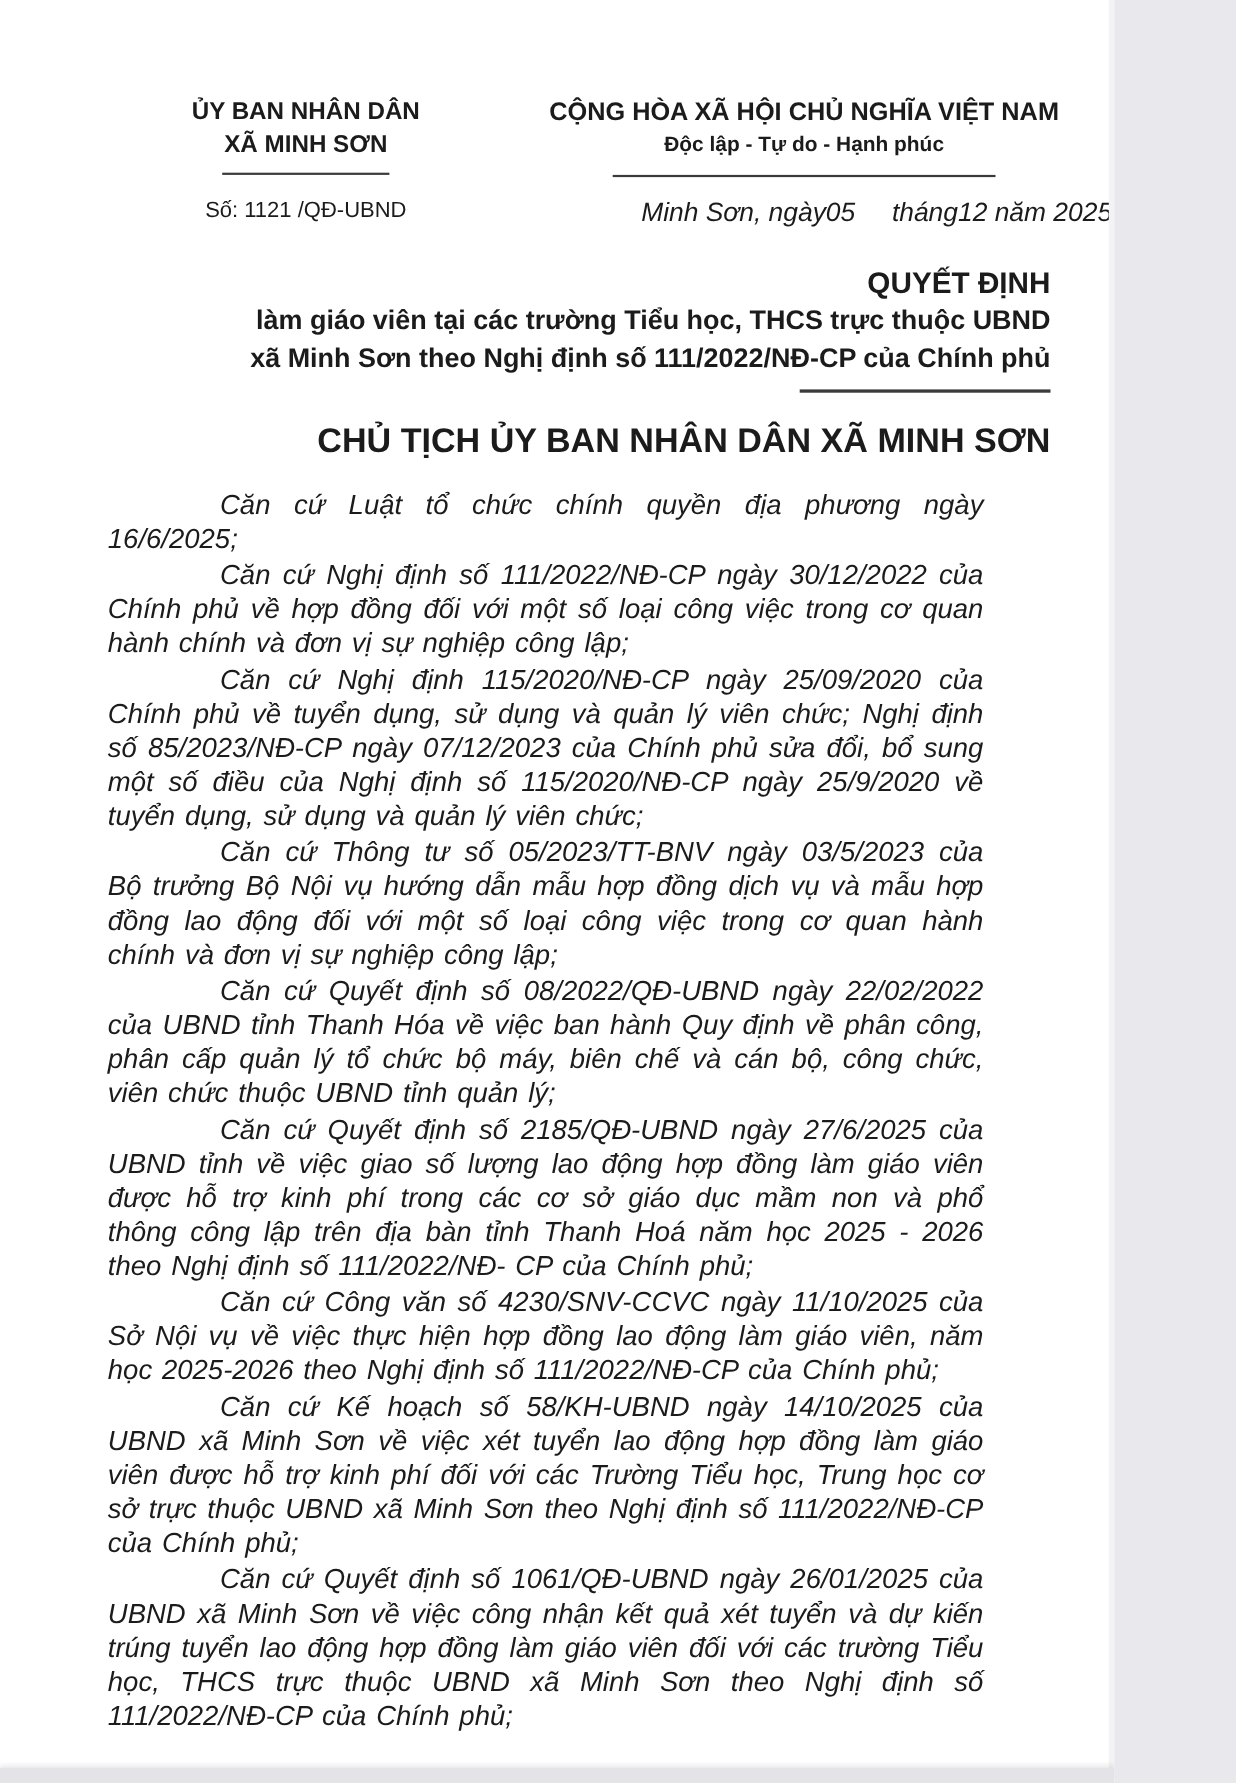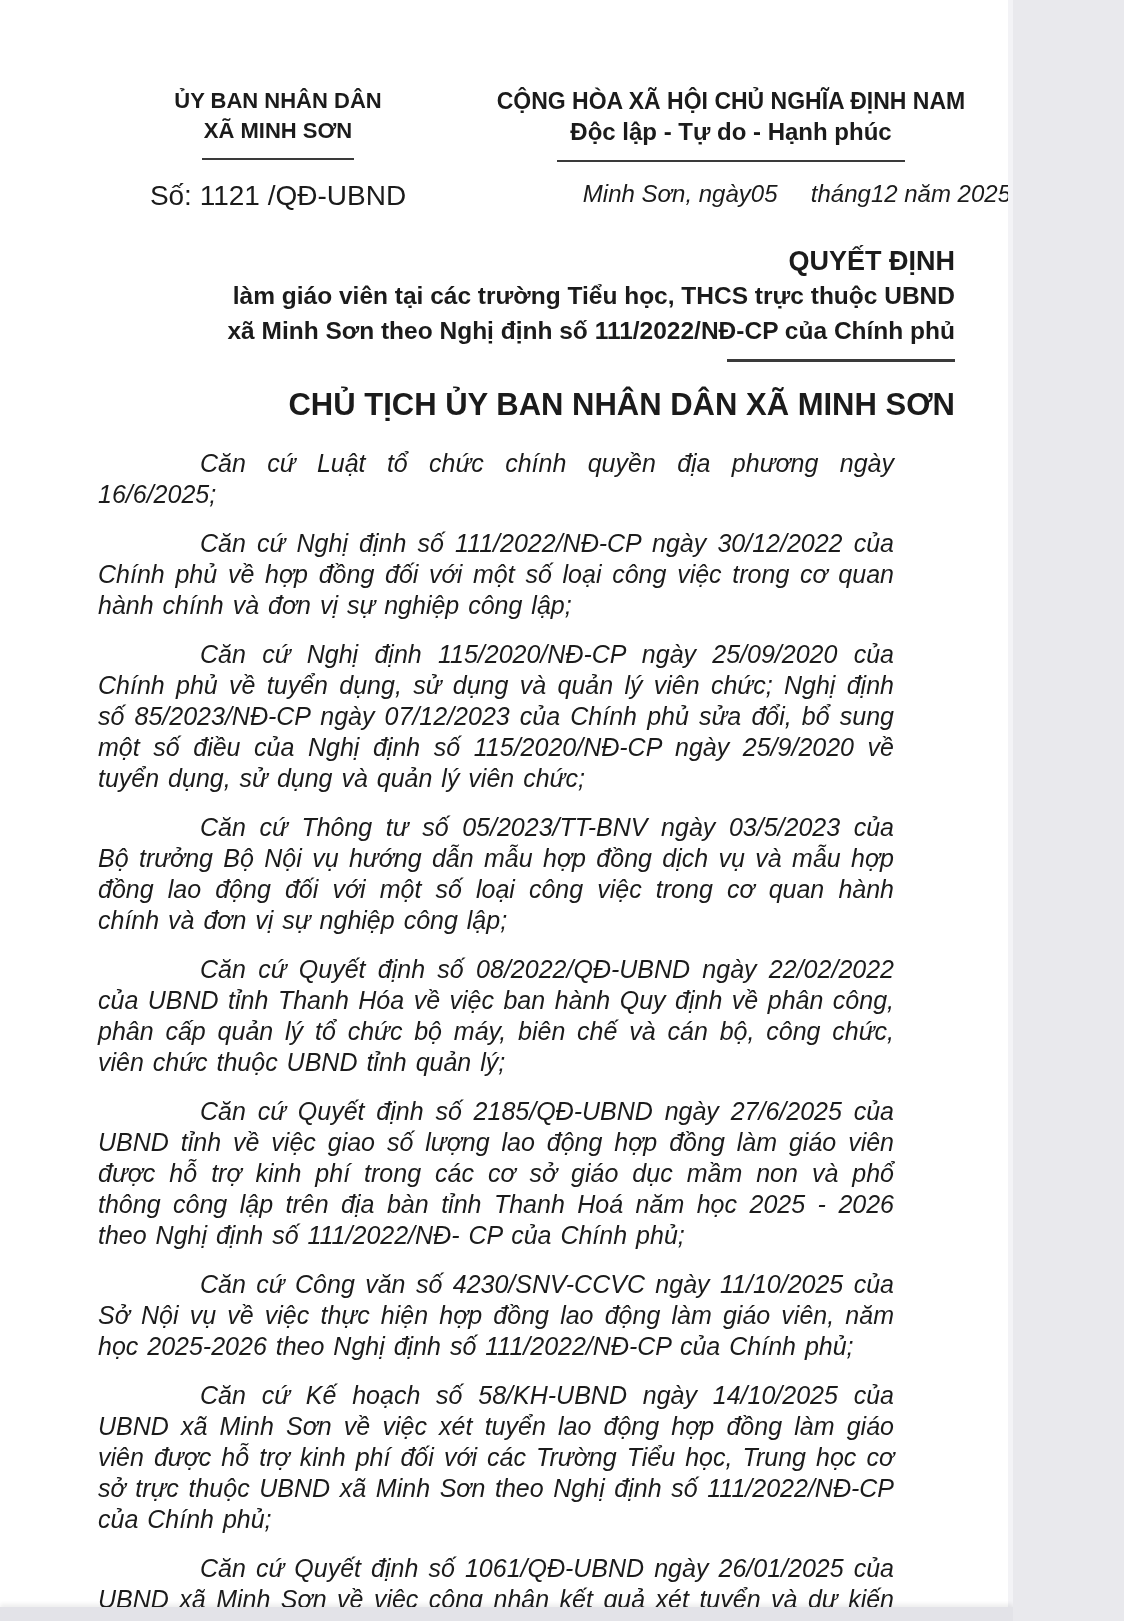--- a/index.html
+++ b/index.html
@@ -50,38 +50,38 @@
     white-space: pre;
   }
   .national-line1 {
     font-weight: bold;
     font-size: 23px;
     line-height: 30px;
     white-space: pre;
   }
   .national-line2 {
     font-weight: bold;
-    font-size: 24px;
+    font-size: 19px;
     line-height: 32px;
     white-space: pre;
   }
   .rule-left {
     display: inline-block;
     width: 152px;
     border-bottom: 2px solid #3a3a3a;
     margin-top: 10px;
   }
   .rule-right {
     display: inline-block;
     width: 348px;
     border-bottom: 2px solid #3a3a3a;
     margin-top: 8px;
   }
   .doc-number {
-    font-size: 28px;
+    font-size: 20px;
     margin-top: 16px;
     white-space: pre;
     text-align: center;
   }
   .date-line {
     font-style: italic;
     font-size: 24px;
     margin-top: 14px;
     white-space: pre;
     text-align: right;
@@ -112,21 +112,21 @@
     margin-top: 22px;
     line-height: 34px;
   }
   
   .doc-body {
     margin-top: 26px;
     padding-right: 61px;
     text-align: justify;
   }
   .doc-body p {
-    margin: 18px 0 0 0;
+    margin: 2px 0 0 0;
     font-style: italic;
     font-size: 25px;
     line-height: 31px;
     text-indent: 102px;
     word-spacing: 2px;
   }
 </style>
 </head>
 <body>
 
@@ -135,21 +135,21 @@
   <div class="content">
 
     <div class="header">
       <div class="header-left">
         <div class="org-line">ỦY BAN NHÂN DÂN</div>
         <div class="org-line">XÃ MINH SƠN</div>
         <span class="rule-left"></span>
         <div class="doc-number">Số: 1121 /QĐ-UBND</div>
       </div>
       <div class="header-right">
-        <div class="national-line1">CỘNG HÒA XÃ HỘI CHỦ NGHĨA ĐỊNH NAM</div>
+        <div class="national-line1">CỘNG HÒA XÃ HỘI CHỦ NGHĨA VIỆT NAM</div>
         <div class="national-line2">Độc lập - Tự do - Hạnh phúc</div>
         <span class="rule-right"></span>
         <div class="date-line">Minh Sơn, ngày05     tháng12 năm 2025</div>
       </div>
     </div>
 
     <div class="title-block">
       <div class="decision-heading">QUYẾT ĐỊNH</div>
       <div class="decision-subtitle">
           <p>làm giáo viên tại các trường Tiểu học, THCS trực thuộc UBND</p>

